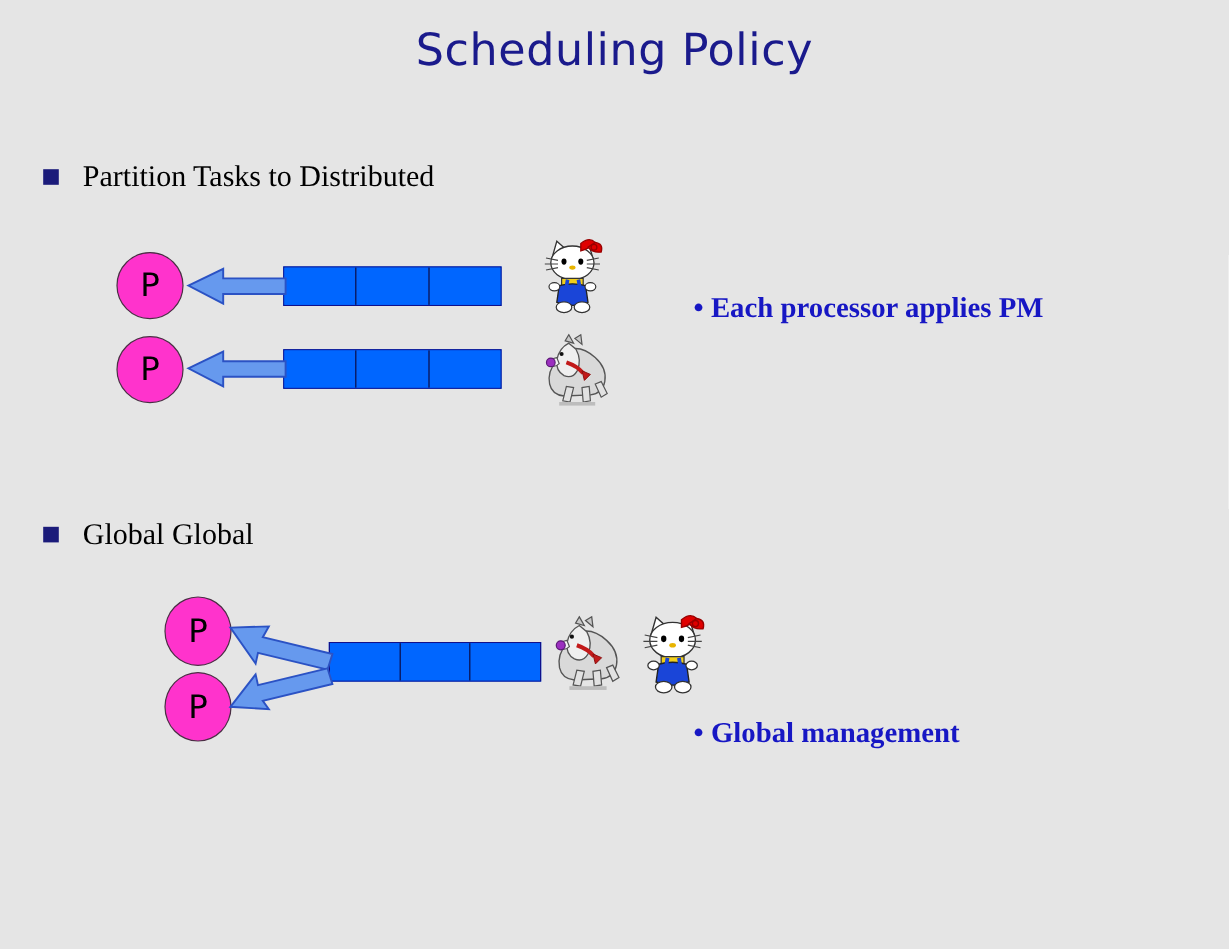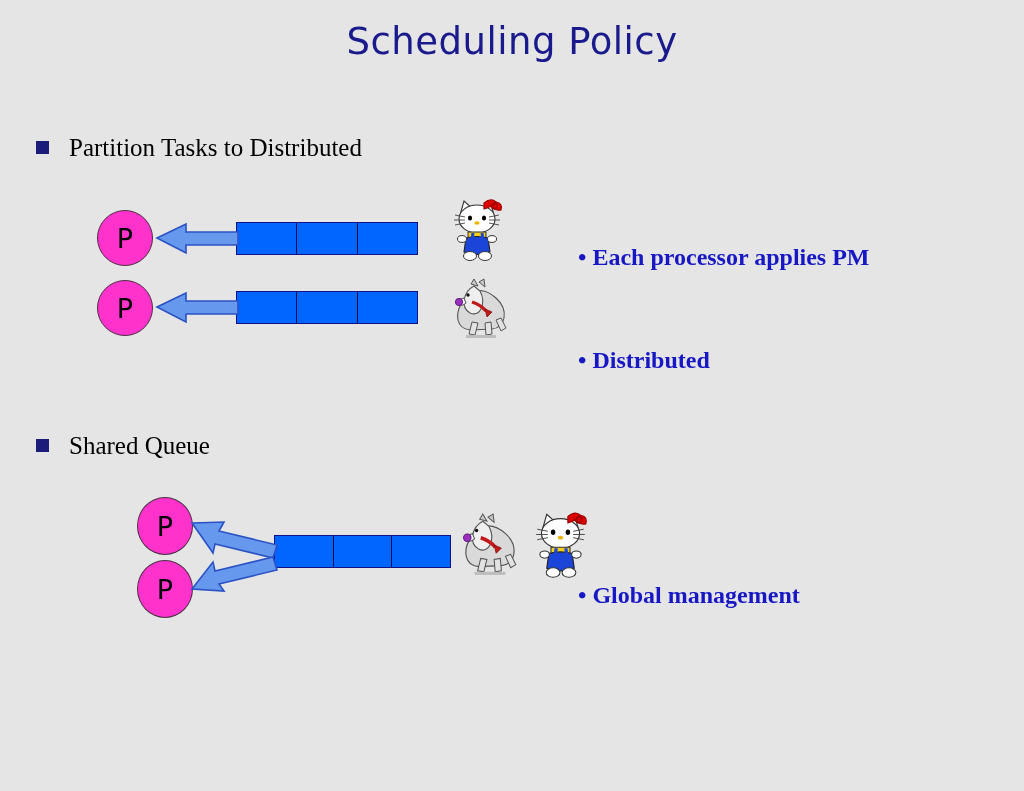--- a/index.html
+++ b/index.html
@@ -60,21 +60,21 @@
     font-family: "Liberation Serif", "DejaVu Serif", serif;
     font-weight: bold;
     font-size: 24px;
     color: #1717c4;
     line-height: 1.33;
   }
   .note-line { white-space: nowrap; }
   .note-line.indent { padding-left: 20px; }
   #note-each-processor { left: 578px; top: 242px; }
   #note-distributed    { left: 578px; top: 345px; }
-  #note-global-mgmt    { left: 578px; top: 580px; }
+  #note-global-mgmt    { left: 578px; top: 596px; }
 
   
   .proc-bubble {
     position: absolute;
     background: #ff33cc;
     border: 1.5px solid #4a2f44;
     border-radius: 50%;
     display: flex;
     align-items: center;
     justify-content: center;
@@ -134,21 +134,21 @@
 
   <div id="slide-title">Scheduling Policy</div>
 
   <div class="sq-bullet-row" id="heading-partition">
     <span class="sq-bullet-mark"></span>
     <span class="sq-bullet-text">Partition Tasks to Distributed</span>
   </div>
 
   <div class="sq-bullet-row" id="heading-global-queue">
     <span class="sq-bullet-mark"></span>
-    <span class="sq-bullet-text">Shared Queue</span>
+    <span class="sq-bullet-text">Global Global</span>
   </div>
 
   <div class="proc-bubble" id="proc-p1">
     <span>P</span>
   </div>
   <div class="proc-bubble" id="proc-p2">
     <span>P</span>
   </div>
 
   <div class="proc-bubble" id="proc-p3">
@@ -276,21 +276,18 @@
     <ellipse cx="11" cy="44" rx="4.5" ry="3.4" fill="#ffffff" stroke="#333" stroke-width="1"></ellipse>
     <ellipse cx="41" cy="44" rx="4.5" ry="3.4" fill="#ffffff" stroke="#333" stroke-width="1"></ellipse>
     <ellipse cx="19" cy="61" rx="6.5" ry="4.5" fill="#ffffff" stroke="#333" stroke-width="1"></ellipse>
     <ellipse cx="34" cy="61" rx="6.5" ry="4.5" fill="#ffffff" stroke="#333" stroke-width="1"></ellipse>
   </svg>
 
   <div class="note-block" id="note-each-processor">
     <div class="note-line">• Each processor applies PM</div>
   </div>
 
-  <div class="note-block" id="note-distributed">
-    <div class="note-line">• Distributed</div>
-  </div>
 
   <div class="note-block" id="note-global-mgmt">
     <div class="note-line">• Global management</div>
   </div>
 
 </div>
 
 </body></html>

